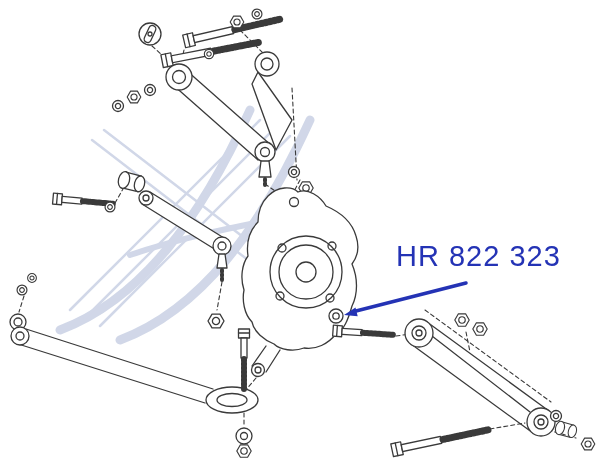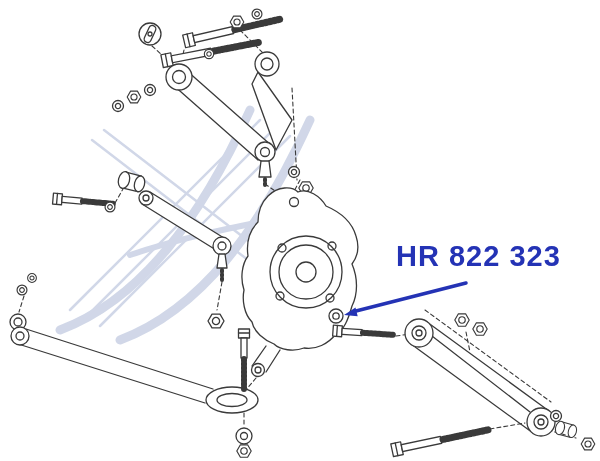--- a/index.html
+++ b/index.html
@@ -7,21 +7,21 @@
   .stage {
     position:relative; width:600px; height:461px; overflow:hidden;
     background:#fff; font-family:"Liberation Sans", sans-serif;
   }
   .stage svg { position:absolute; inset:0; }
   .ink { stroke:var(--line); stroke-width:1.3; stroke-linecap:round; stroke-linejoin:round; fill:none; }
   .dash { stroke-dasharray:4 3; stroke-width:1.1; }
   .wm { stroke:var(--wm); fill:none; opacity:.85; stroke-linecap:round; }
   .callout {
     position:absolute; left:396px; top:240px;
-    font-size:29px; font-weight:bold; letter-spacing:1px;
+    font-size:29px; font-weight:normal; letter-spacing:1px;
     color:var(--accent); white-space:nowrap;
   }
 </style>
 </head>
 <body>
 
 <div class="stage">
 <svg width="600" height="461" viewBox="0 0 600 461">
   <defs>
     <g id="hexnut">

